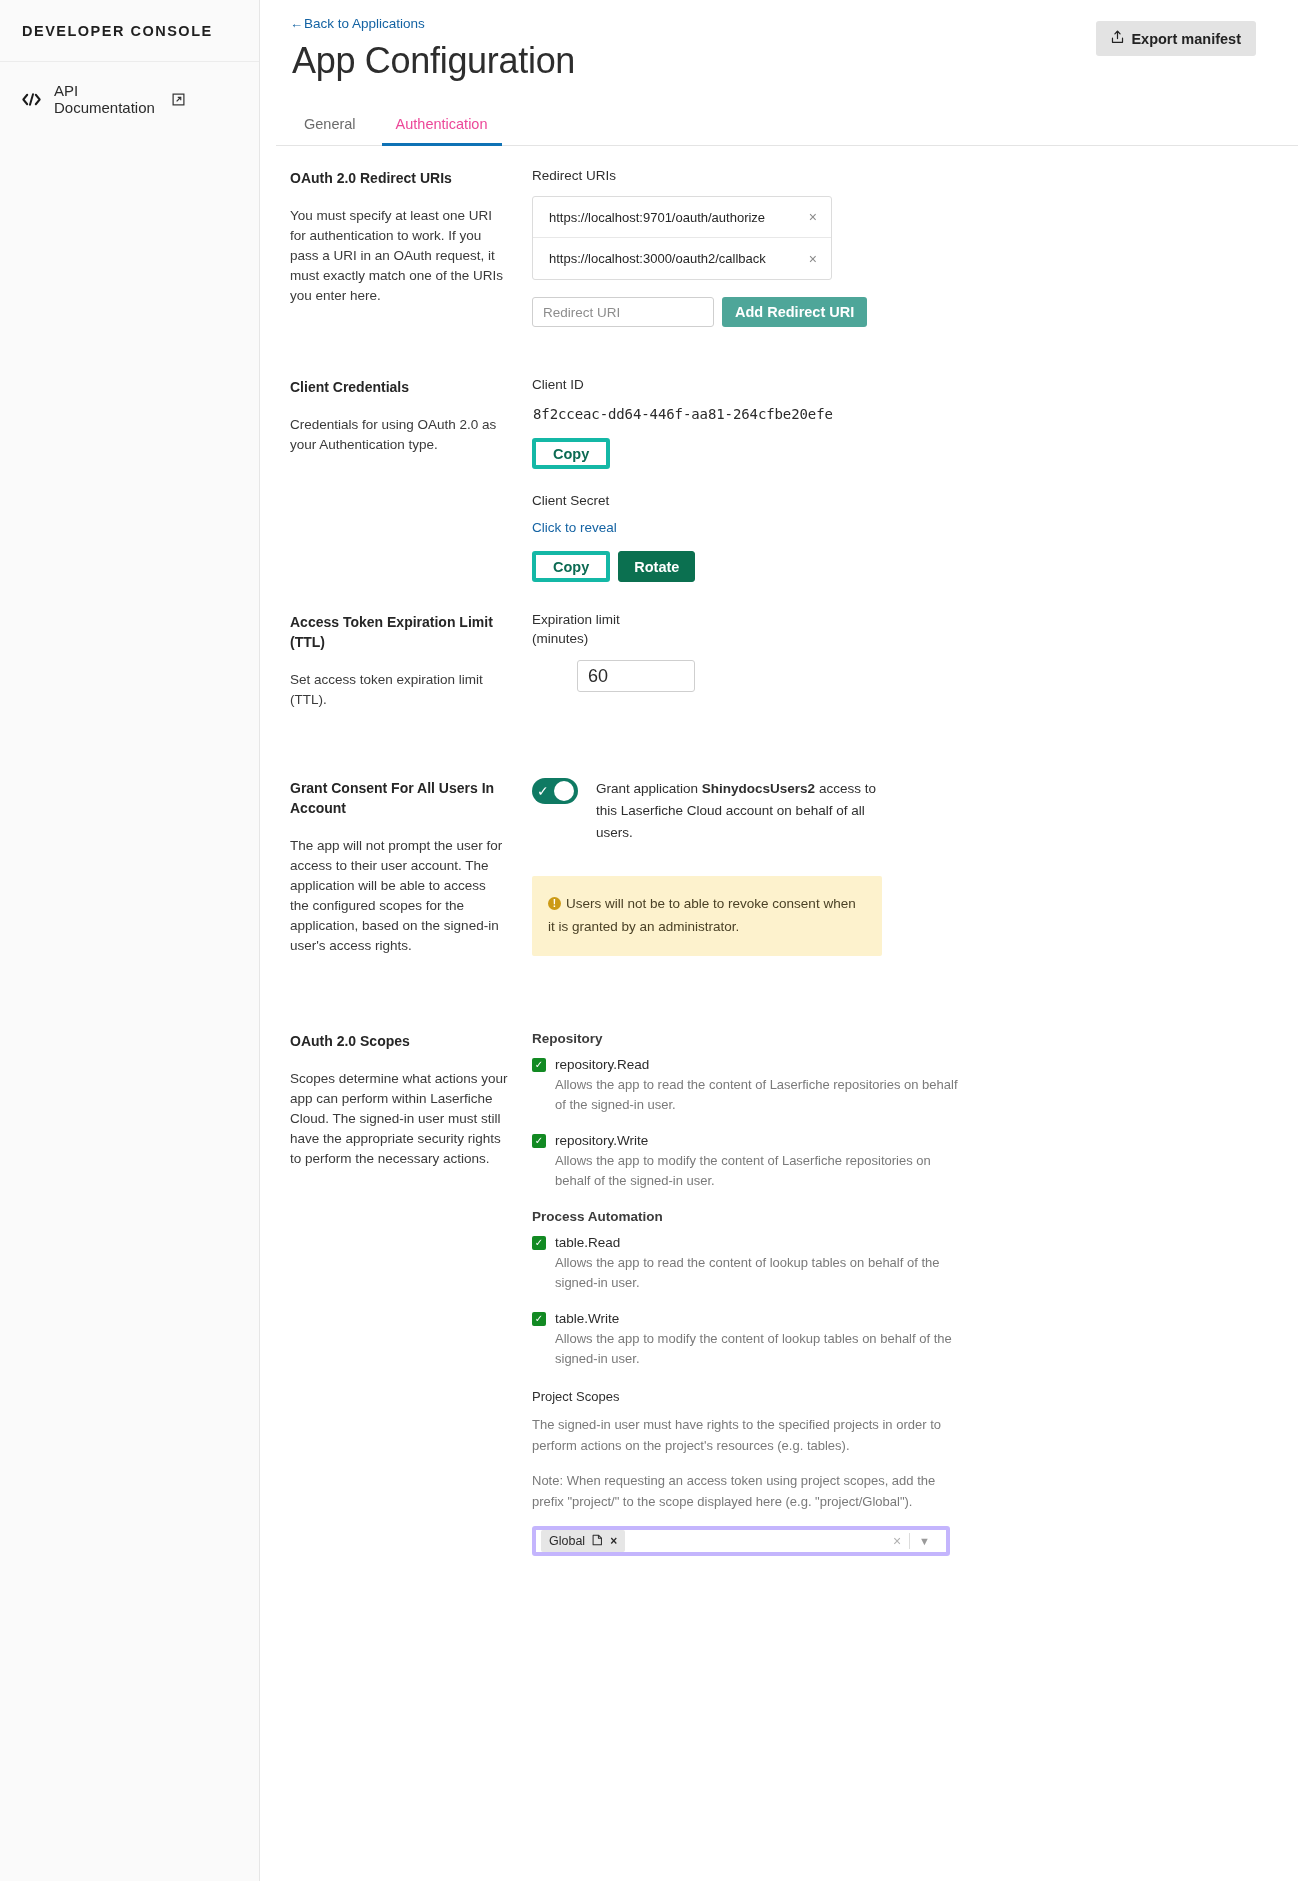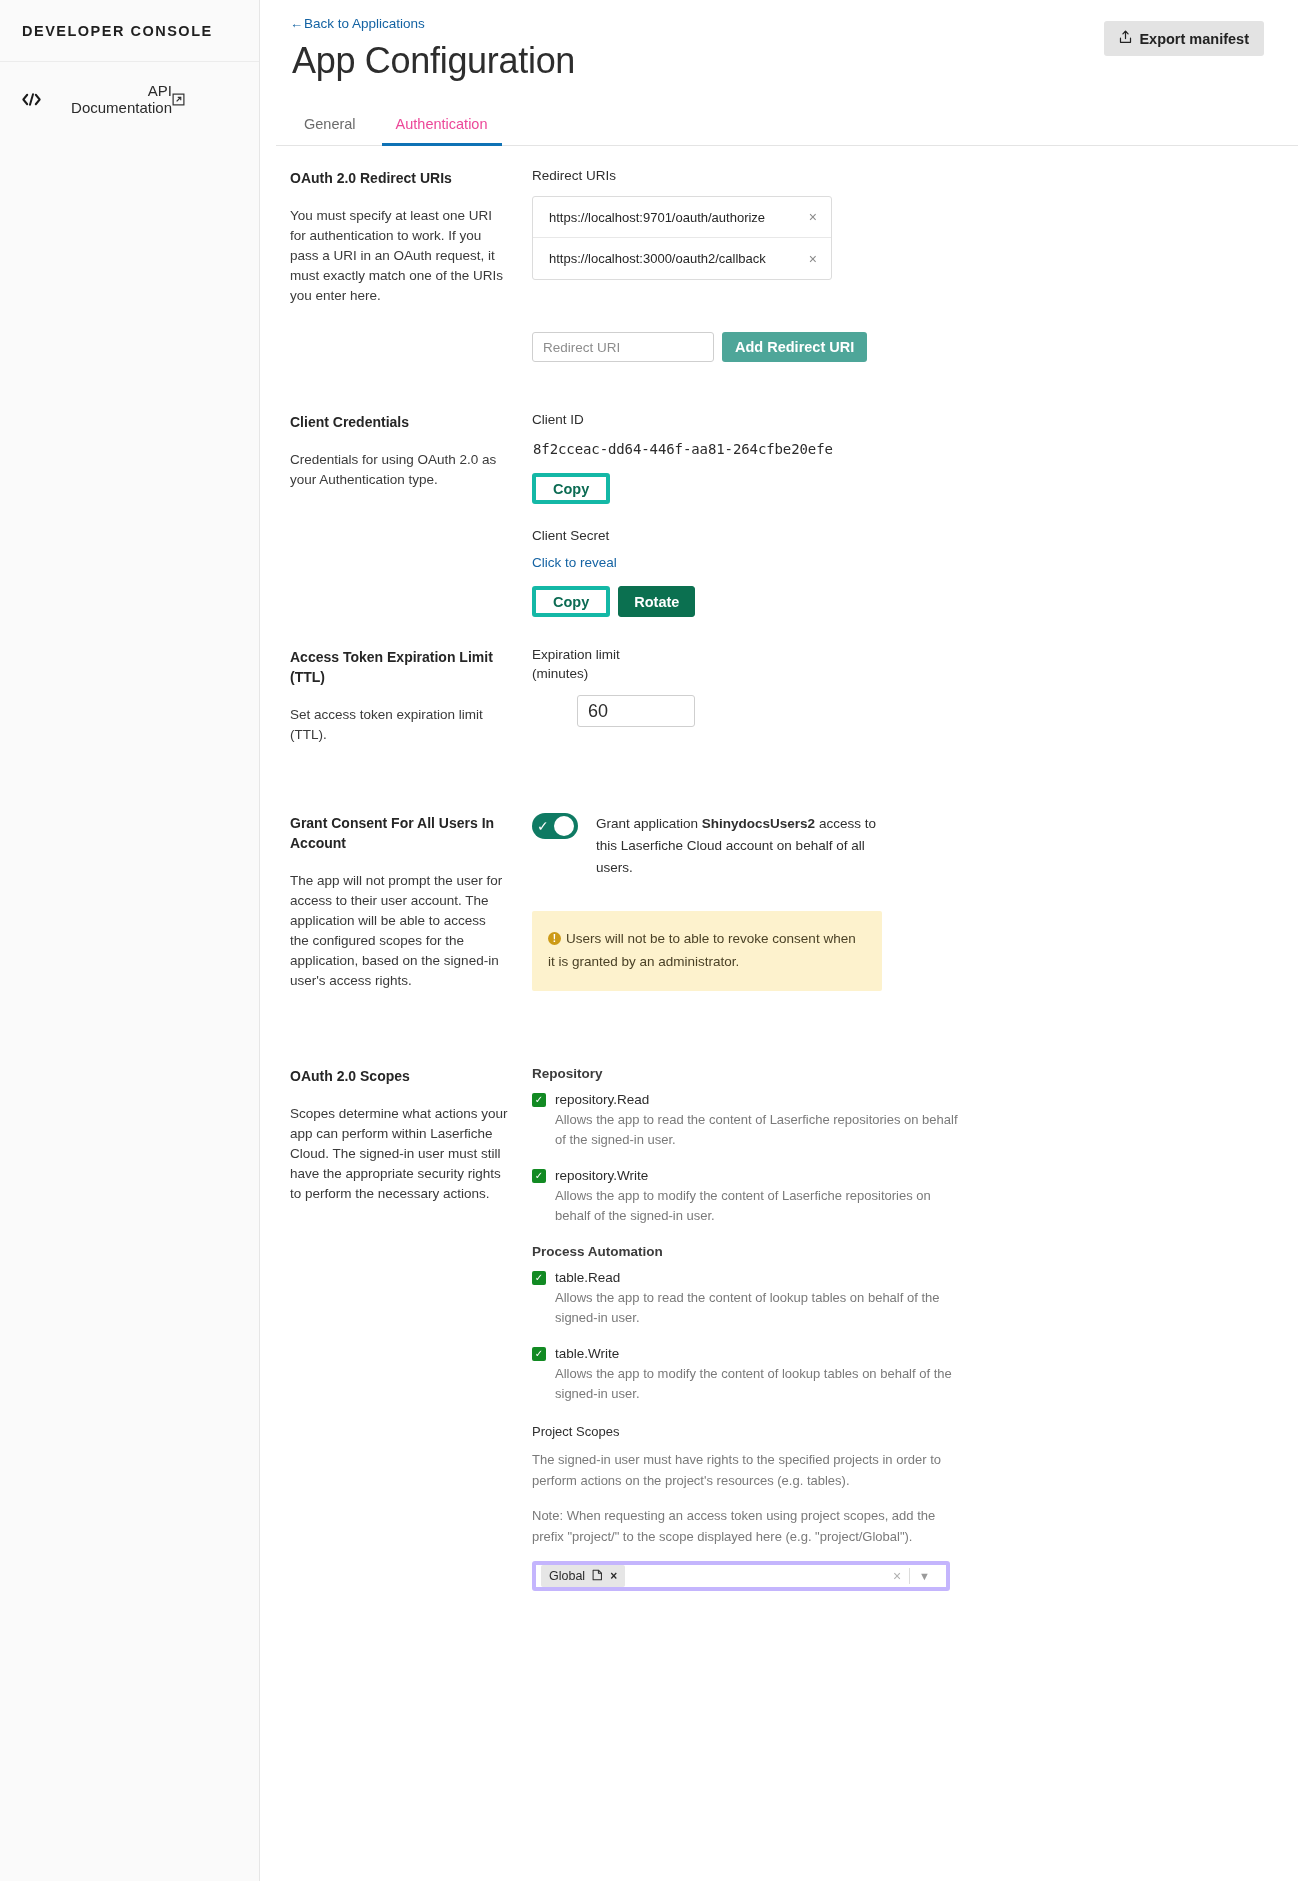--- a/index.html
+++ b/index.html
@@ -12,21 +12,20 @@
     overflow: hidden;
   }
   .app { display: flex; width: 1298px; height: 1881px; }
 
   
   .sidebar {
     width: 260px; min-width: 260px;
     background: #fafafa;
     border-right: 1px solid #e6e6e6;
     height: 1881px;
-    text-align: right;
   }
   .sidebar-brand {
     height: 62px;
     display: flex; align-items: center;
     padding-left: 22px;
     font-size: 14.5px; font-weight: 700;
     letter-spacing: 1.5px;
     color: #1f1f1f;
     border-bottom: 1px solid #ececec;
   }
@@ -55,21 +54,21 @@
     text-decoration: none; cursor: pointer;
     display: inline-flex; align-items: center; gap: 1px;
   }
   .back-arrow { font-size: 13px; }
   .page-title {
     font-size: 36px; font-weight: 400;
     color: #2d2d2d; margin: 8px 0 0 2px;
     letter-spacing: -0.3px;
   }
   .export-btn {
-    position: absolute; top: 21px; right: 34px;
+    position: absolute; top: 21px; right: 42px;
     background: #e3e3e3; border: none; border-radius: 3px;
     padding: 9px 15px;
     font-size: 14.5px; font-weight: 700; color: #222;
     display: inline-flex; align-items: center; gap: 7px;
     cursor: pointer;
     font-family: "Liberation Sans", sans-serif;
   }
 
   
   .tabs {
@@ -116,21 +115,21 @@
     border-bottom: 1px solid #e8e8e8;
     font-size: 13px; color: #262626;
   }
   .uri-row:last-child { border-bottom: none; }
   .uri-text { flex: 1; }
   .uri-x {
     color: #8a8a8a; font-size: 14px; cursor: pointer;
     padding: 0 4px;
   }
 
-  .add-row { display: flex; gap: 8px; margin-top: 52px; }
+  .add-row { display: flex; gap: 8px; margin-top: 17px; }
   .txt-input {
     width: 182px; height: 30px;
     border: 1px solid #cfcfcf; border-radius: 3px;
     padding: 0 10px; font-size: 13.5px; color: #2b2b2b;
     font-family: "Liberation Sans", sans-serif;
     background: #fff;
   }
   .txt-input::placeholder { color: #8d8d8d; }
   .btn-teal {
     background: #4ea699; border: none; border-radius: 3px;

